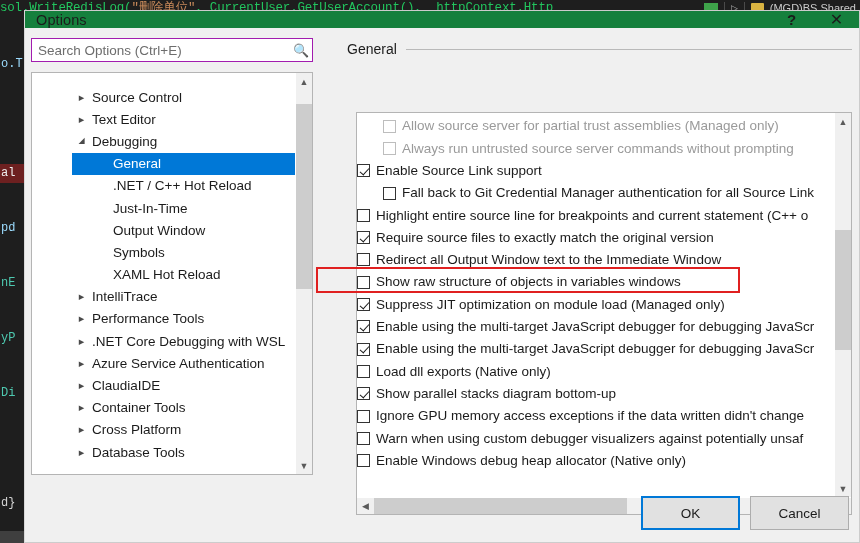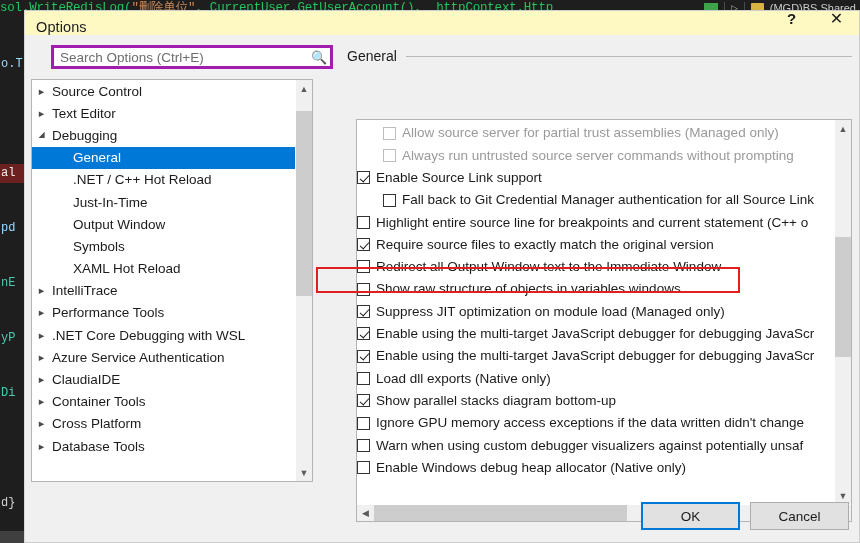--- a/index.html
+++ b/index.html
@@ -68,23 +68,23 @@
     position: absolute;
     left: 24px; top: 10px;
     width: 836px; height: 533px;
     background: #f0f0f0;
     border: 1px solid #cccccc;
     border-left: 1px solid #d8d8d8;
     display: flex; flex-direction: column;
   }
   
   #title-bar {
-    height: 24px;
-    background: #fef9c3;
-    display: flex; align-items: flex-end;
+    height: 17px;
+    background: #15803d;
+    display: flex; align-items: center;
     flex: none;
   }
   #title-text {
     font-size: 14.5px; color: #1b1b1b;
     padding-left: 11px; letter-spacing: 0.1px;
   }
   #title-spacer { flex: 1; }
   .titlebtn {
     width: 45px; height: 33px;
     display: flex; align-items: center; justify-content: center;
@@ -98,22 +98,22 @@
     flex: 1;
     background: #f0f0f0;
     position: relative;
   }
 
   
   #search-wrap {
     position: absolute; left: 6px; top: 10px;
     width: 282px; height: 24px;
     background: #ffffff;
-    border: 3px solid #a21caf;
-    display: flex; align-items: center; margin-left: 20px;
+    border: 1px solid #a21caf;
+    display: flex; align-items: center;
   }
   #search-input {
     flex: 1; border: none; outline: none;
     font-family: "Liberation Sans", sans-serif;
     font-size: 13.5px; color: #6d6d6d;
     padding-left: 6px; background: transparent;
   }
   #search-input::placeholder { color: #6d6d6d; opacity: 1; }
   #search-icon {
     width: 22px; display: flex; align-items: center; justify-content: center;
@@ -123,22 +123,23 @@
   
   #tree-panel {
     position: absolute; left: 6px; top: 44px;
     width: 282px; height: 403px;
     background: #ffffff;
     border: 1px solid #b4b4b4;
     display: flex;
     overflow: hidden;
   }
   #tree-list {
-    flex: 1; overflow: hidden; padding-top: 0;
+    flex: 1; overflow: hidden; padding-top: 13px;
     position: relative;
+    margin-left: 40px;
   }
   .tree-item {
     height: 22.2px;
     display: flex; align-items: center;
     font-size: 13.5px; color: #1b1b1b;
     white-space: nowrap;
     padding-right: 4px;
   }
   .tree-item .arrow {
     width: 19px; flex: none;
@@ -259,21 +260,21 @@
     pointer-events: none;
     z-index: 20;
   }
 
   
   #footer-buttons {
     position: absolute; right: 10px; bottom: 12px;
     display: flex; gap: 10px;
   }
   .dlg-btn {
-    width: 99px; height: 28px;
+    width: 99px; height: 34px;
     font-family: "Liberation Sans", sans-serif;
     font-size: 13.5px; color: #1b1b1b;
     background: #e1e1e1;
     border: 1px solid #adadad;
     display: flex; align-items: center; justify-content: center;
   }
   .dlg-btn.default {
     border: 2px solid #0078d7;
     background: #e1e1e1;
   }

